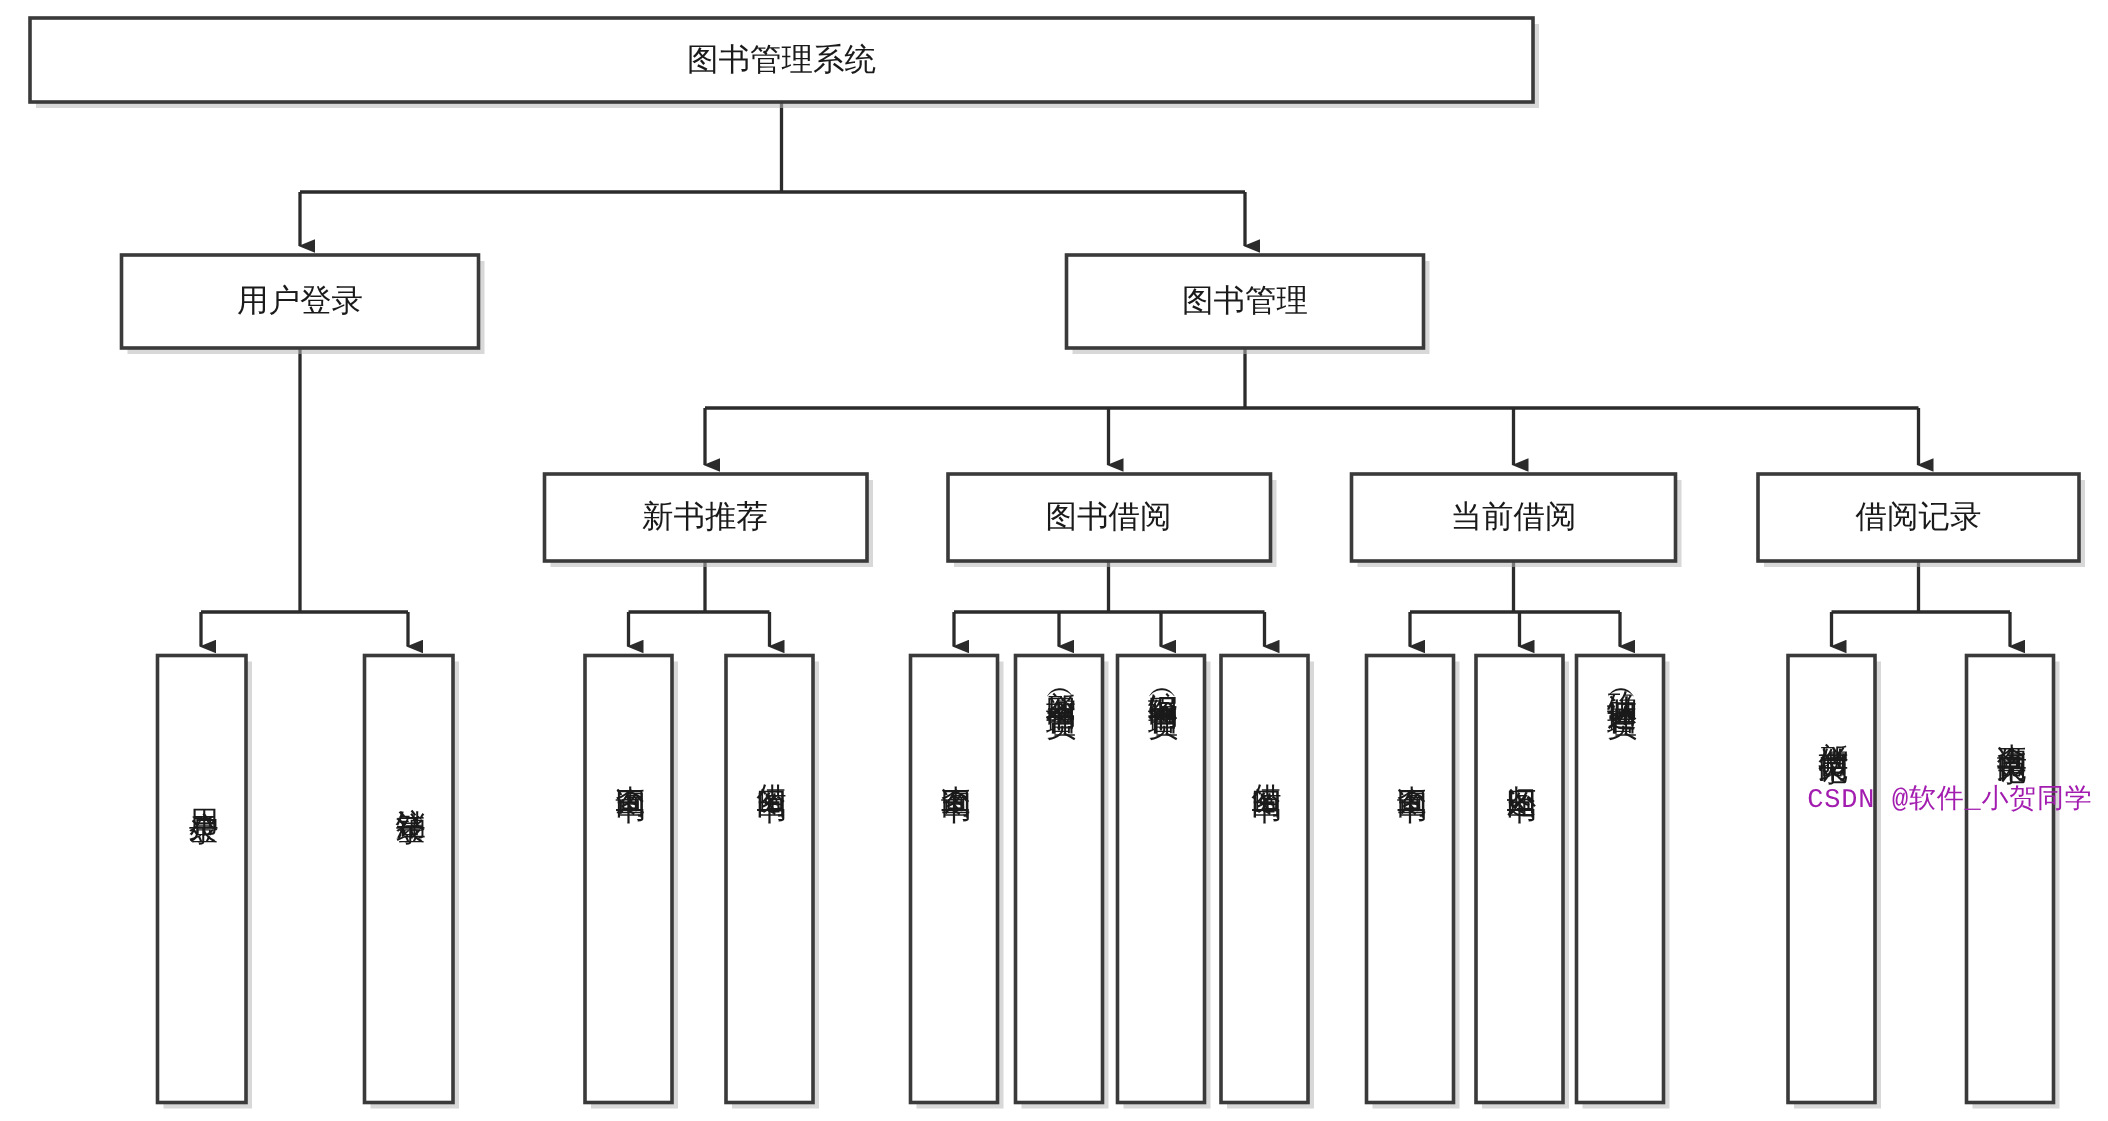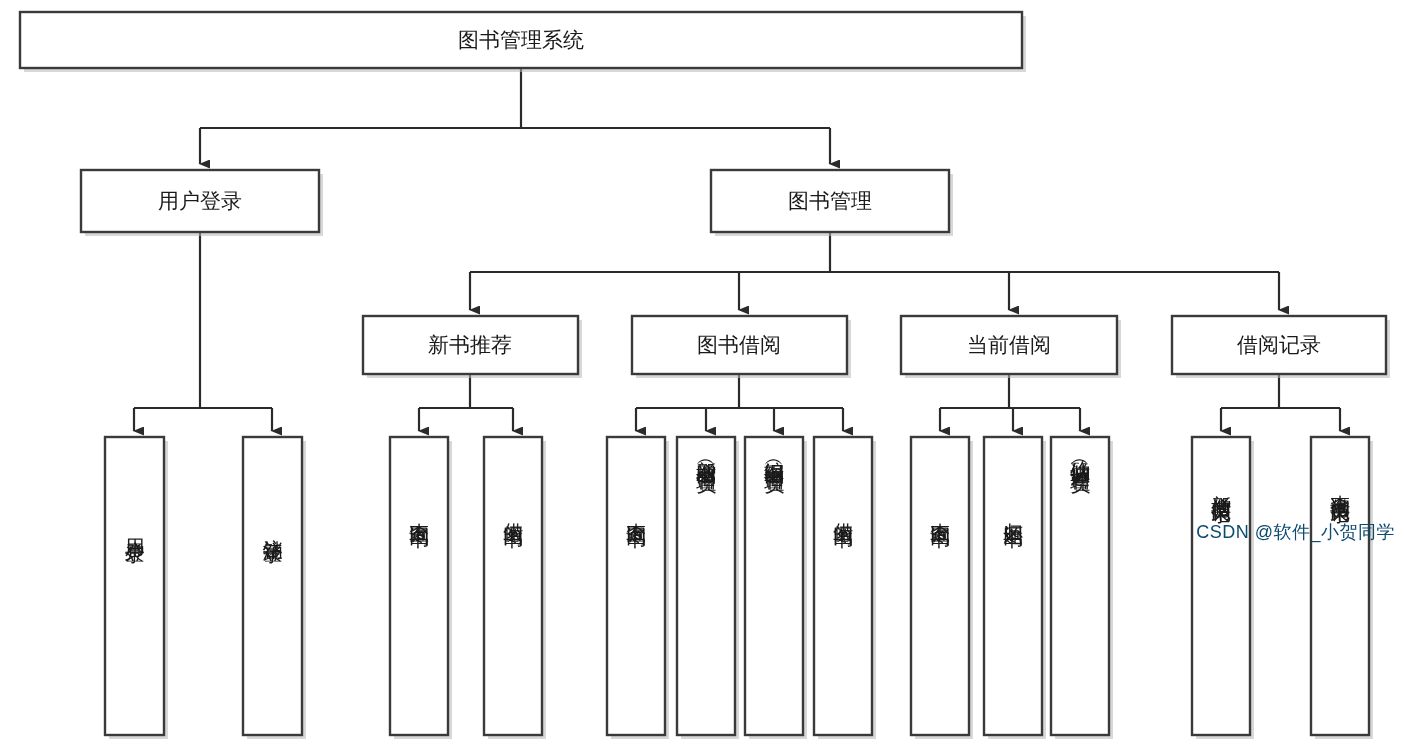--- a/index.html
+++ b/index.html
@@ -63,23 +63,23 @@
     color: #1a1a1a;
     writing-mode: vertical-rl;
     text-orientation: upright;
     letter-spacing: 2px;
     white-space: nowrap;
   }
   .watermark {
     position: absolute;
     right: 10px;
     bottom: 6px;
-    font-family: Liberation Sans, sans-serif;
+    font-family: Liberation Mono, monospace;
     font-size: 18px;
-    color: #0c4a6e;
+    color: #a21caf;
     letter-spacing: 0.5px;
     white-space: nowrap;
   }
 </style>
 </head>
 <body>
 
 <div id="diagram-root">
 
   <svg class="flow" viewBox="0 0 1405 747">

